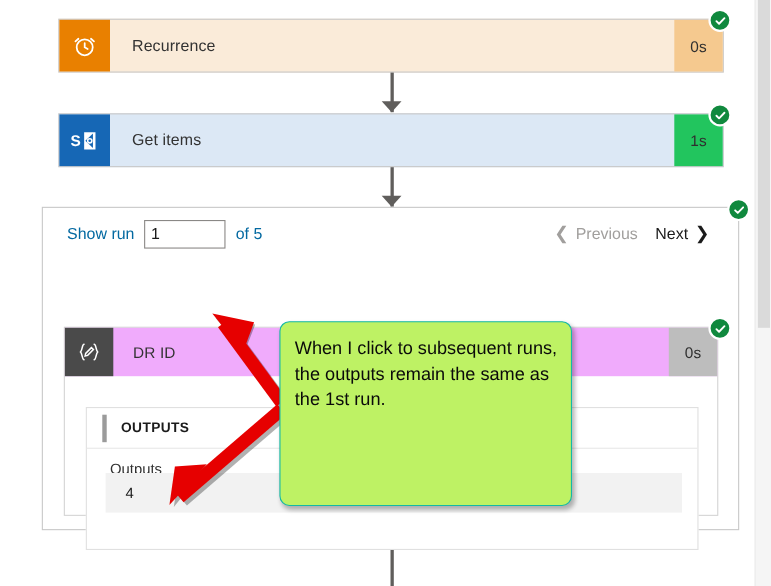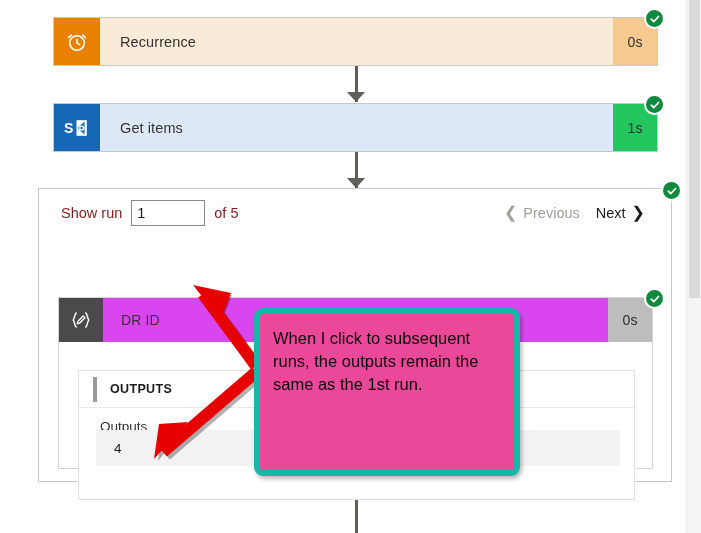--- a/index.html
+++ b/index.html
@@ -82,21 +82,21 @@
   #scope-head .act-icon { background: #62727e; }
   #scope-head .act-dur { background: #bdbdbd; }
 
   
   #pager {
     position: relative;
     height: 47px;
     display: flex; align-items: center;
     padding: 0 24px 0 22px;
   }
-  .pg-label { font-size: 14.5px; color: #7f1d1d; }
+  .pg-label { font-size: 14.5px; color: #0369a1; }
   #run-input {
     width: 74px; height: 26px;
     margin: 0 9px;
     border: 1px solid #8a8886;
     background: #fff;
     font-family: "Liberation Sans", sans-serif;
     font-size: 14.5px;
     color: #1b1b1b;
     padding: 0 5px;
     outline: none;
@@ -118,21 +118,21 @@
   #inner-card {
     position: absolute;
     left: 19px; top: 108px;
     width: 595px; height: 172px;
     background: #ffffff;
     border: 1px solid #d4d4d4;
   }
   #inner-head {
     display: flex; align-items: stretch;
     height: 44px;
-    background: #d946ef;
+    background: #f0abfc;
   }
   #inner-head .act-icon { background: #4a4a4a; width: 44px; min-width: 44px; }
   #inner-head .act-title { padding-left: 18px; font-size: 14px; }
   #inner-head .act-dur { background: #bdbdbd; }
 
   
   #outputs-panel {
     position: absolute;
     left: 19px; top: 72px;
     width: 557px; height: 130px;
@@ -170,26 +170,25 @@
     padding-left: 18px;
     font-size: 13.5px;
     color: #1b1b1b;
   }
 
   
   #callout {
     position: absolute;
     left: 254px; top: 292px;
     width: 266px; height: 168px;
-    background: #ec4899;
-    border: 6px solid #14b8a6;
+    background: #bef264;
+    border: 1px solid #14b8a6;
     border-radius: 9px;
     z-index: 40;
     box-shadow: 2px 3px 4px rgba(0,0,0,.28);
-    margin-top: 16px;
   }
   #callout-text {
     padding: 13px 12px 0 13px;
     font-size: 16.5px;
     line-height: 1.38;
     color: #0a0a0a;
   }
   #arrows-svg {
     position: absolute;
     left: 0; top: 0;

